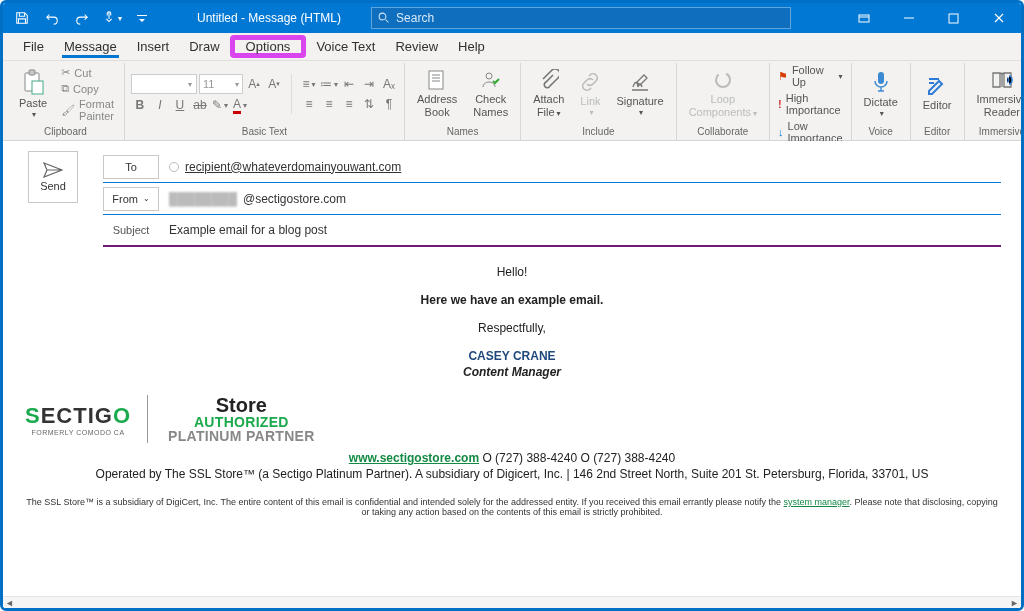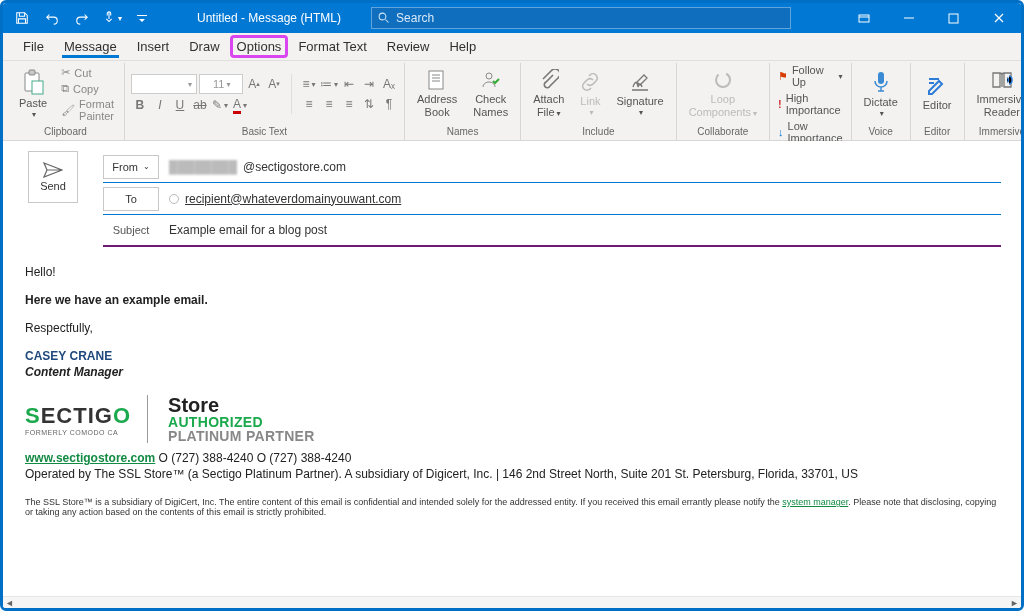--- a/index.html
+++ b/index.html
@@ -12,34 +12,34 @@
 .titlebar .title { flex: 0 0 auto; margin-left: 40px; margin-right: 30px; }
 .titlebar .search { flex: 0 0 420px; height: 22px; background: #106ebe; border: 1px solid #5fa4dc; display: flex; align-items: center; padding: 0 6px; color: #d8e9f7; font-size: 12px; }
 .titlebar .search svg { margin-right: 6px; }
 .titlebar .sysbtns { margin-left: auto; display: flex; }
 .titlebar .sysbtns .btn { width: 45px; height: 30px; display: flex; align-items: center; justify-content: center; cursor: pointer; }
 
 
 .menubar { height: 28px; background: #f3f2f1; display: flex; align-items: stretch; padding-left: 10px; border-bottom: 1px solid #e1dfdd; }
 .menubar .tab { padding: 0 10px; display: flex; align-items: center; font-size: 13px; color: #323130; cursor: pointer; position: relative; }
 .menubar .tab.active::after { content: ""; position: absolute; left: 8px; right: 8px; bottom: 2px; height: 3px; background: #0078d4; }
-.menubar .tab.highlight { border: 3px solid #d946ef; border-radius: 4px; margin: 2px 0; padding: 0 4px; }
+.menubar .tab.highlight { border: 5px solid #d946ef; border-radius: 4px; margin: 2px 0; padding: 0 11px; }
 
 
 .ribbon { height: 80px; background: #f3f2f1; border-bottom: 1px solid #d6d6d6; display: flex; padding: 2px 4px 0 4px; }
 .group { display: flex; flex-direction: column; border-right: 1px solid #d6d6d6; padding: 0 6px; }
 .group .controls { flex: 1; display: flex; align-items: center; gap: 4px; }
 .group .glabel { font-size: 10px; color: #666; text-align: center; padding: 1px 0 3px; position: relative; }
 
 .bigbtn { display: flex; flex-direction: column; align-items: center; justify-content: center; padding: 2px 6px; font-size: 11px; color: #555; cursor: pointer; line-height: 1.2; }
 .bigbtn svg { margin-bottom: 2px; }
 .smallstack { display: flex; flex-direction: column; gap: 1px; }
 .smallbtn { display: flex; align-items: center; font-size: 11px; color: #888; padding: 1px 4px; cursor: pointer; gap: 4px; }
 .fontbox { width: 66px; height: 20px; border: 1px solid #ccc; background: #fff; font-size: 11px; color: #999; padding: 0 4px; display: flex; align-items: center; justify-content: space-between; }
-.sizebox { width: 44px; height: 20px; border: 1px solid #ccc; background: #fff; font-size: 11px; color: #999; padding: 0 13px; display: flex; align-items: center; justify-content: space-between; }
+.sizebox { width: 44px; height: 20px; border: 1px solid #ccc; background: #fff; font-size: 11px; color: #999; padding: 0 3px; display: flex; align-items: center; justify-content: space-between; }
 .row { display: flex; gap: 2px; align-items: center; }
 .ico { width: 18px; height: 18px; display: flex; align-items: center; justify-content: center; color: #777; cursor: pointer; font-size: 12px; }
 .col { display: flex; flex-direction: column; gap: 2px; }
 .taglabel { font-size: 11px; color: #555; display: flex; align-items: center; gap: 4px; padding: 1px 2px; cursor: pointer; }
 
 
 .compose { position: absolute; top: 138px; left: 0; right: 0; bottom: 0; background: #fff; overflow: hidden; }
 .fields { display: flex; padding: 10px 20px 0 20px; }
 .sendcol { width: 60px; display: flex; flex-direction: column; align-items: center; }
 .sendbtn { width: 50px; height: 52px; border: 1px solid #c8c8c8; display: flex; flex-direction: column; align-items: center; justify-content: center; font-size: 11px; color: #333; cursor: pointer; gap: 2px; }
@@ -47,21 +47,21 @@
 .fieldrow { display: flex; align-items: center; border-bottom: 1px solid #0078d4; height: 32px; }
 .fieldrow.sub { border-bottom: 2px solid #701a75; align-items: center; }
 .fieldbtn { min-width: 56px; height: 24px; border: 1px solid #c8c8c8; margin-right: 10px; display: flex; align-items: center; justify-content: center; font-size: 11px; color: #333; cursor: pointer; padding: 0 8px; gap: 3px; }
 .fieldlabel { min-width: 56px; margin-right: 10px; text-align: center; font-size: 11px; color: #555; }
 .fieldval { flex: 1; font-size: 12px; color: #333; display: flex; align-items: center; gap: 6px; }
 .fieldval .recip { text-decoration: underline; color: #333; }
 .dimmed { color: #bbb; filter: blur(1px); }
 .presence { width: 10px; height: 10px; border: 1px solid #bbb; border-radius: 50%; display: inline-block; }
 
 
-.emailbody { padding: 18px 22px; font-size: 12px; color: #222; }
+.emailbody { padding: 18px 22px; font-size: 12px; color: #222; text-align: center; }
 .emailbody p { margin: 0 0 14px 0; }
 .emailbody .bold { font-weight: 700; }
 .emailbody .name { color: #1f497d; font-weight: 700; }
 .emailbody .role { font-style: italic; font-weight: 700; }
 .emailbody .logoarea { display: flex; align-items: center; gap: 16px; margin: 16px 0 8px 0; }
 .emailbody .link { color: #138a43; font-weight: 700; text-decoration: underline; }
 .emailbody .legal { font-size: 9px; color: #333; margin-top: 16px; }
 .emailbody .legal .sm { color: #138a43; text-decoration: underline; }
 
 .sectigo { font-family: Arial; }
@@ -142,21 +142,21 @@
       </div>
   </div>
 </div>
 
 <div class="menubar">
   <div class="tab">File</div>
   <div class="tab active">Message</div>
   <div class="tab">Insert</div>
   <div class="tab">Draw</div>
   <div class="tab highlight">Options</div>
-  <div class="tab">Format Text</div>
+  <div class="tab">Voice Text</div>
   <div class="tab">Review</div>
   <div class="tab">Help</div>
 </div>
 
 <div class="ribbon">
 
   <div class="group">
     <div class="controls">
       <div class="bigbtn">
         <svg width="24" height="26" viewBox="0 0 24 26">
@@ -372,35 +372,35 @@
       <div class="sendbtn">
         <svg width="20" height="16" viewBox="0 0 20 16">
             <path fill="none" stroke="#666" stroke-width="1.2" d="M1 1l18 7L1 15l3-7z M4 8h15"></path>
           </svg>
         <span>Send</span>
       </div>
     </div>
     <div class="fieldcol">
       <div class="fieldrow">
         <div class="fieldbtn">
+            <span>To</span>
+          </div>
+        <div class="fieldval">
+            <span class="presence"></span>
+            <span class="recip">recipient@whateverdomainyouwant.com</span>
+          </div>
+      </div>
+      <div class="fieldrow">
+        <div class="fieldbtn">
             <span>From</span>
             <span class="caret">⌄</span>
           </div>
         <div class="fieldval">
             <span class="dimmed">████████</span>
             <span>@sectigostore.com</span>
-          </div>
-      </div>
-      <div class="fieldrow">
-        <div class="fieldbtn">
-            <span>To</span>
-          </div>
-        <div class="fieldval">
-            <span class="presence"></span>
-            <span class="recip">recipient@whateverdomainyouwant.com</span>
           </div>
       </div>
       <div class="fieldrow sub">
         <div class="fieldlabel">Subject</div>
         <div class="fieldval">Example email for a blog post</div>
       </div>
     </div>
   </div>
 
   <div class="emailbody">

